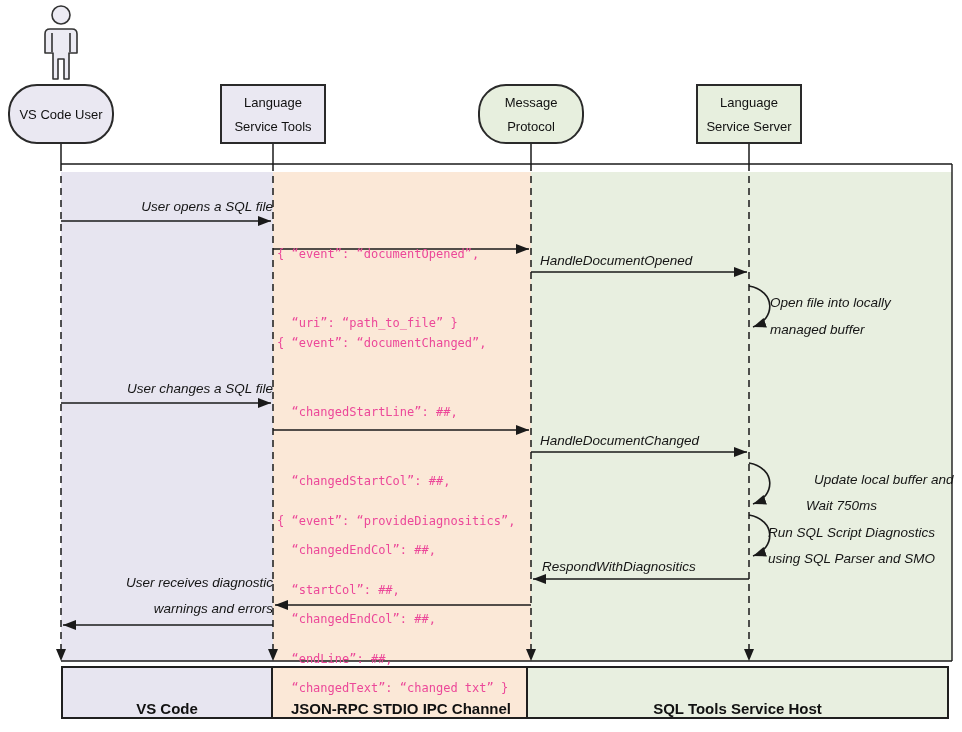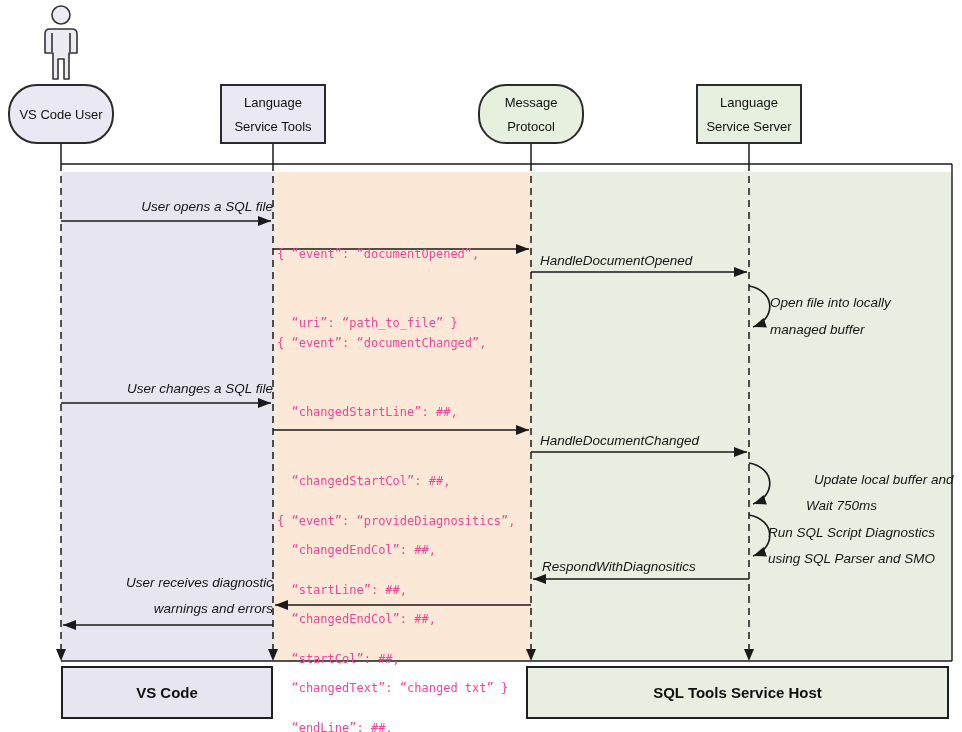--- a/index.html
+++ b/index.html
@@ -14,21 +14,21 @@
   .pbox{position:absolute;top:84px;height:60px;box-sizing:border-box;border:2px solid #2a2a2a;
         display:flex;flex-direction:column;justify-content:center;align-items:center;gap:9px;
         font-size:13px;z-index:4;}
   .pbox span:empty{display:none;}
   .lbl{position:absolute;z-index:5;font-style:italic;font-size:13.5px;line-height:18px;height:18px;
        white-space:nowrap;color:#151515;}
   .lbl.center{text-align:right;}
   .json{position:absolute;z-index:5;font-family:"DejaVu Sans Mono","Liberation Mono",monospace;
         font-size:12px;line-height:23px;white-space:pre;color:#ec4899;}
   .bottom-box{position:absolute;top:666px;height:53px;box-sizing:border-box;border:2px solid #1f1f1f;
-        display:flex;align-items:center;justify-content:center;z-index:4;
+        display:flex;align-items:flex-end;justify-content:center;z-index:4;
         font-weight:bold;font-size:15px;}
   .actor{position:absolute;z-index:4;}
 </style>
 </head>
 <body>
 
 <div class="canvas">
 
   <div class="bands">
     <div class="band b1" style="background-color: rgb(231, 229, 240);"></div>
@@ -139,27 +139,29 @@
   <div class="json" style="left:277px;top:286px;">
     <div>{ “event”: “documentChanged”,</div>
     <div>  “changedStartLine”: ##,</div>
     <div>  “changedStartCol”: ##,</div>
     <div>  “changedEndCol”: ##,</div>
     <div>  “changedEndCol”: ##,</div>
     <div>  “changedText”: “changed txt” }</div>
   </div>
   <div class="json" style="left:277px;top:464px;">
     <div>{ “event”: “provideDiagnositics”,</div>
-    <div>  “startLine”: ##,</div>
     <div>  “startCol”: ##,</div>
     <div>  “endLine”: ##,</div>
     
     
   </div>
 
   <div class="bottom-box" style="left: 61px; width: 212px; background-color: rgb(231, 229, 240);">
     <span>VS Code</span>
   </div>
+  <div class="bottom-box" style="left: 271px; width: 260px; background-color: rgb(251, 232, 215);">
+    <span>JSON-RPC STDIO IPC Channel</span>
+  </div>
   <div class="bottom-box" style="left: 526px; width: 423px; background-color: rgb(232, 239, 224);">
     <span>SQL Tools Service Host</span>
   </div>
 
 </div>
 
 </body></html>

